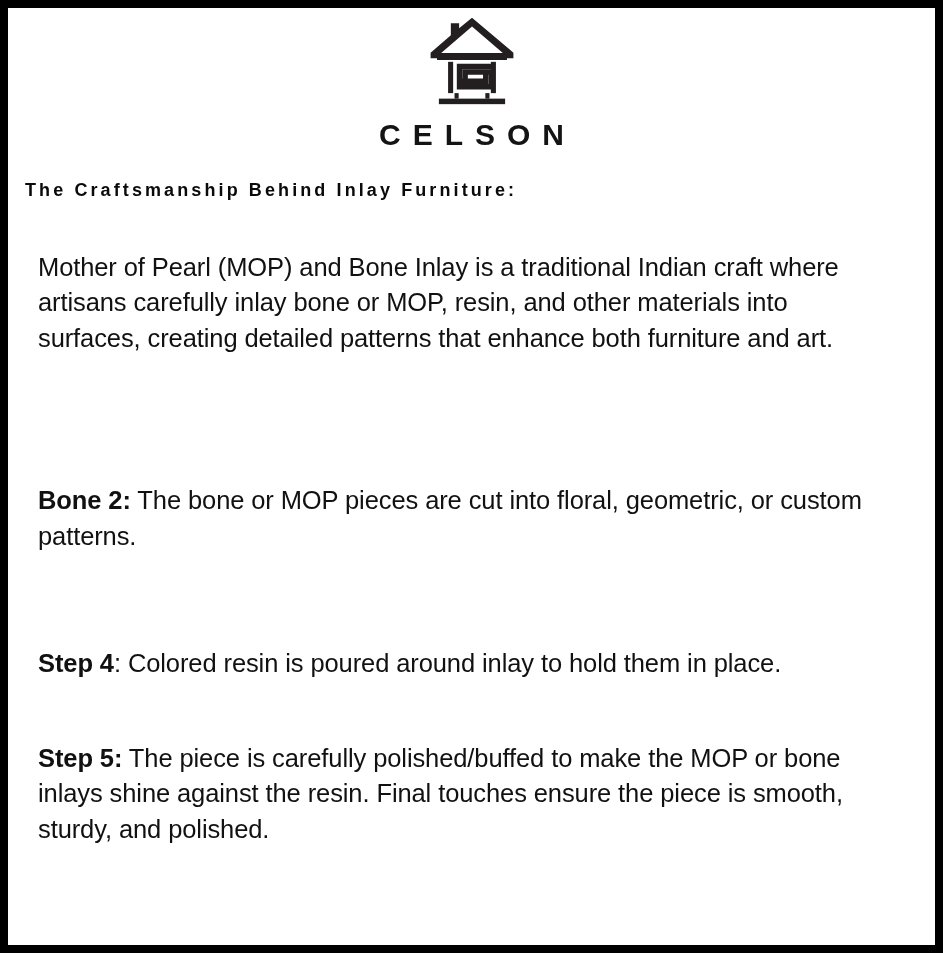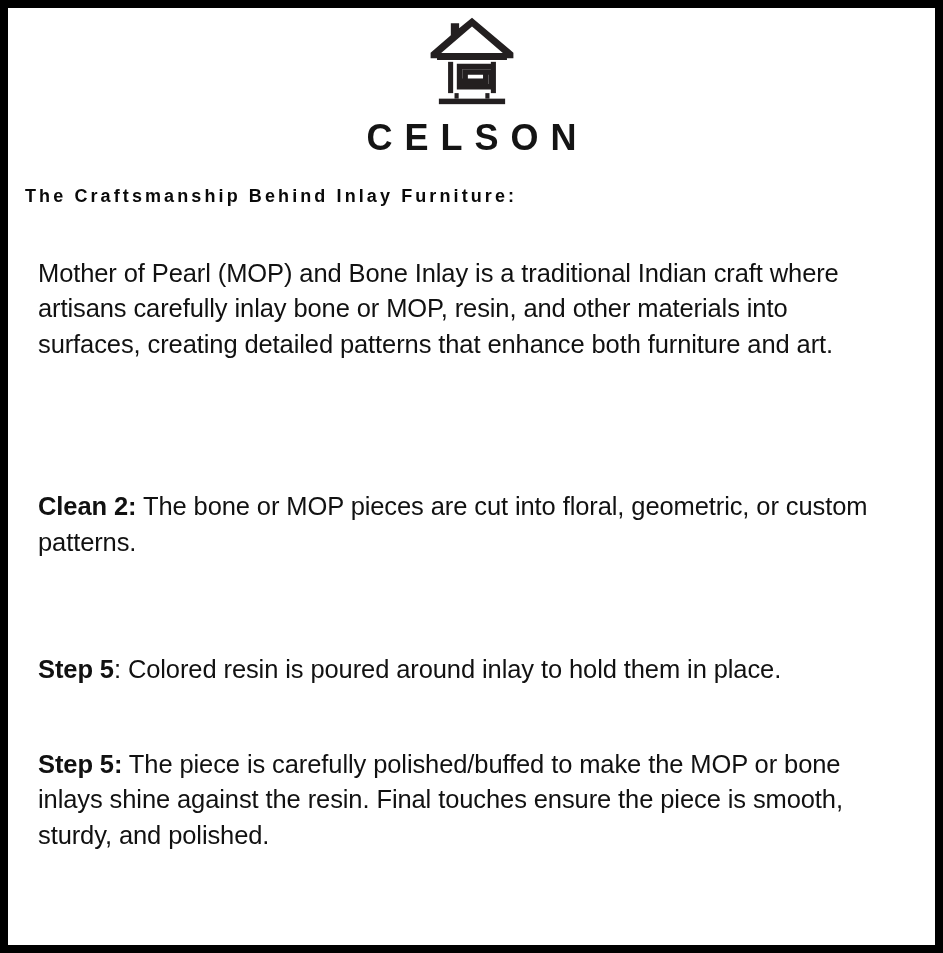--- a/index.html
+++ b/index.html
@@ -38,21 +38,21 @@
   .logo-mark {
     display: block;
     margin: 0 auto;
     width: 92px;
     height: 96px;
   }
   .wordmark {
     display: block;
     margin: 12px auto 0 auto;
     font-family: "Liberation Sans", sans-serif;
-    font-size: 36px;
+    font-size: 30px;
     font-weight: 700;
     letter-spacing: 12px;
     text-indent: 12px;
     color: #141414;
     line-height: 1;
   }
 
   
   .headline {
     margin: 30px 0 0 8px;
@@ -126,30 +126,30 @@
 
       <div class="gap-lg"></div>
 
 
       <div class="gap-md"></div>
 
 
       <div class="gap-md"></div>
 
       <p class="para">
-        <b>Clean 2:</b><span> The bone or MOP pieces are cut into floral, geometric, or custom patterns.</span>
+        <b>Bone 2:</b><span> The bone or MOP pieces are cut into floral, geometric, or custom patterns.</span>
       </p>
 
       <div class="gap-md"></div>
 
 
       <div class="gap-md"></div>
 
       <p class="para">
-        <b>Step 5</b><span>: Colored resin is poured around inlay to hold them in place.</span>
+        <b>Step 4</b><span>: Colored resin is poured around inlay to hold them in place.</span>
       </p>
 
       <div class="gap-md"></div>
 
       <p class="para">
         <b>Step 5:</b><span> The piece is carefully polished/buffed to make the MOP or bone inlays shine against the resin. Final touches ensure the piece is smooth, sturdy, and polished.</span>
       </p>
 
     </div>
   </div>

